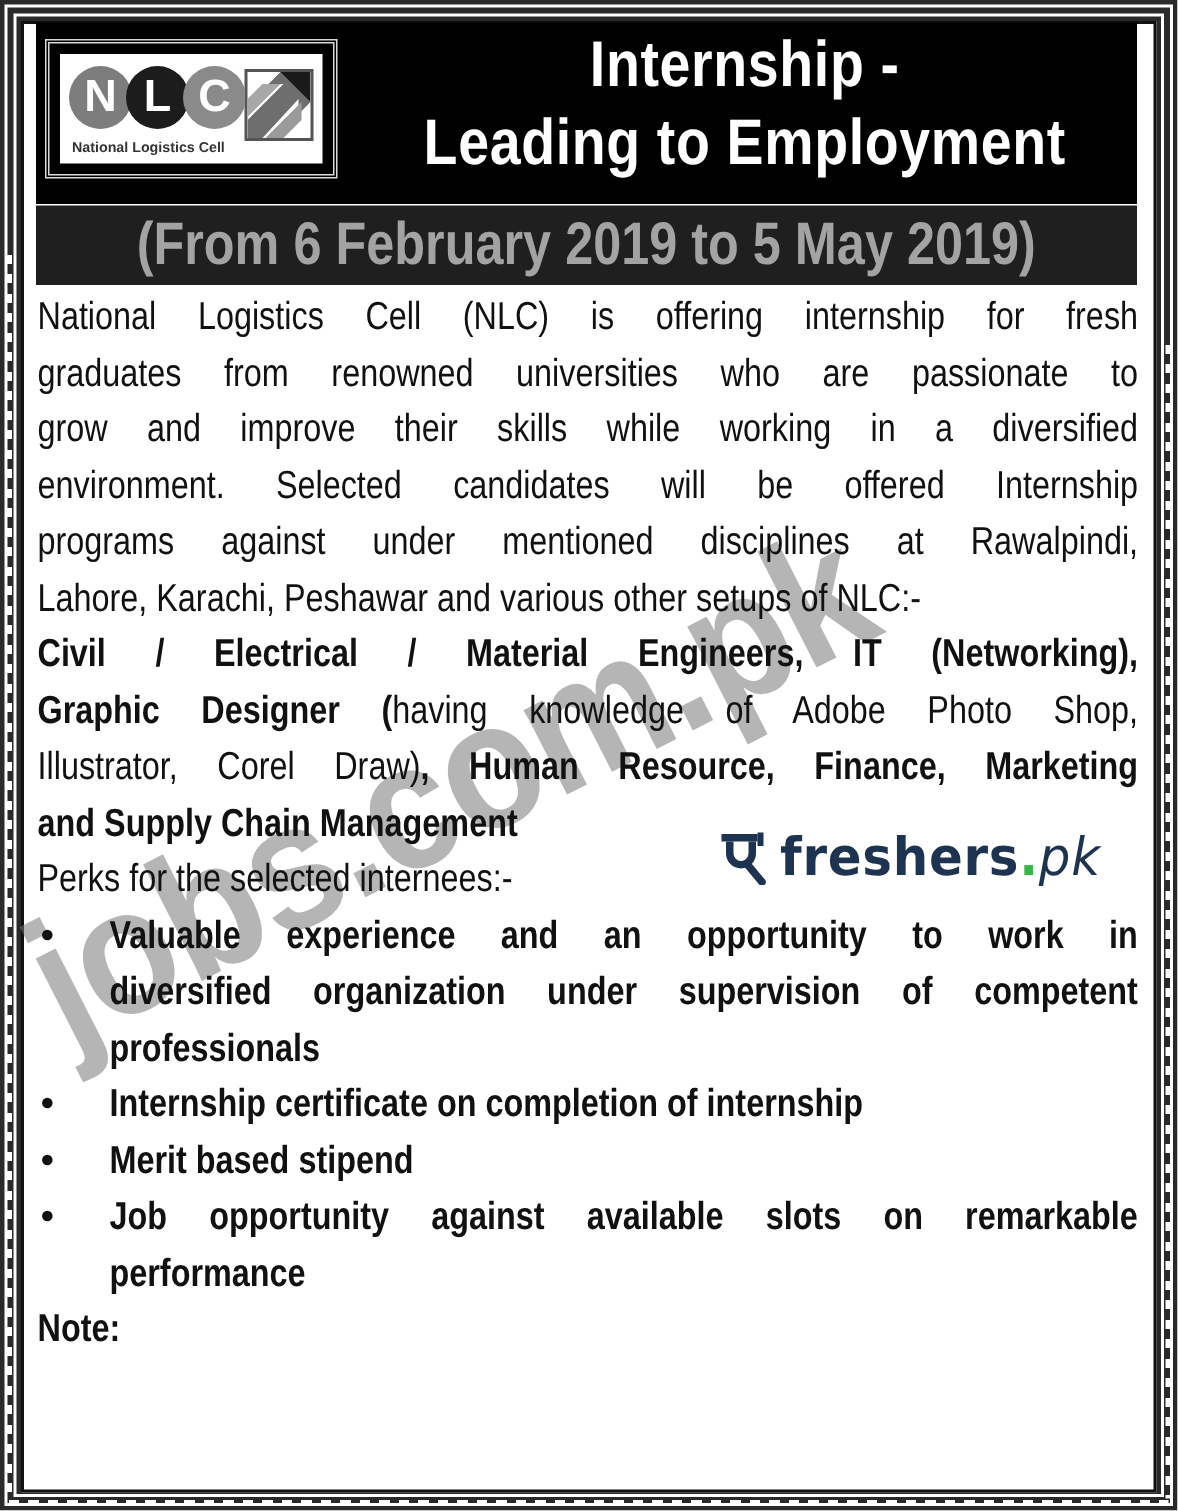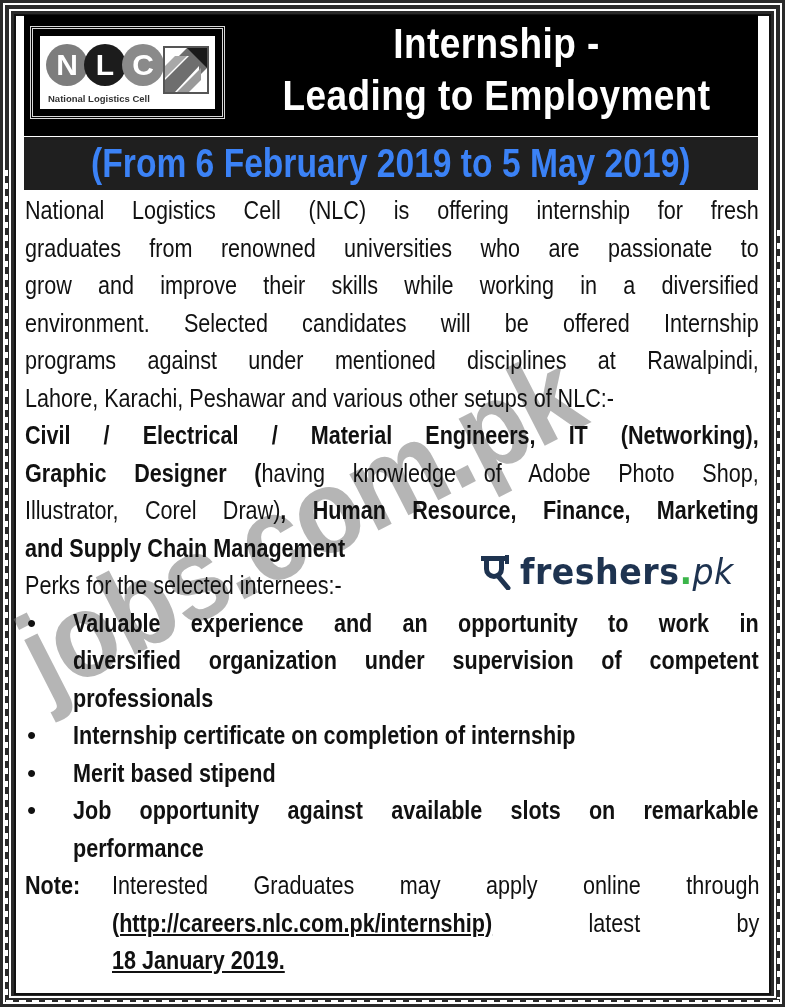--- a/index.html
+++ b/index.html
@@ -33,21 +33,21 @@
   .c2 { left:38px; background:#1c1c1c; }
   .c3 { left:76px; background:#8a8a8a; }
   .logo-tag { position:absolute; left:8px; bottom:5px; font-size:9.5px; font-weight:bold; color:#333;text-align:center; }
   .logo-arrow { position:absolute; right:6px; top:10px; width:46px; height:48px;
                 border:2px solid #555; box-sizing:border-box; overflow:hidden; background:#fff; }
 
   .title { position:absolute; left:215px; top:2px; width:515px; text-align:center;
            color:#fff; font-weight:bold; font-size:43px; line-height:52px; letter-spacing:0.5px;
            transform:scaleX(0.86); transform-origin:center top; }
   .dates { position:absolute; left:24px; top:137px; width:734px; height:53px; background:#1f1f1f;
-           color:#3b82f6; font-weight:bold; font-size:40px; line-height:53px; text-align:center; }
+           color:#a3a3a3; font-weight:bold; font-size:40px; line-height:53px; text-align:center; }
   .dates span { display:inline-block; transform:scaleX(0.84); white-space:nowrap; }
 
   
   .body { position:absolute; left:25px; top:192px; width:734px; font-size:26px; line-height:37.5px; }
   .line { display:block; white-space:nowrap; text-align:justify; text-align-last:justify;
           transform:scaleX(0.83); transform-origin:left top; width:884px; height:37.5px; }
   .line.nojust { text-align-last:left; }
   .b { font-weight:bold; }
   .bullet-row { position:relative; height:37.5px; }
   .bullet { position:absolute; left:2px; top:0; font-size:26px; }
@@ -162,25 +162,20 @@
         <div class="bullet-text">
           <span class="line">Job opportunity against available slots on remarkable</span>
           <span class="line nojust">performance</span>
         </div>
       </div>
     </div>
   </div>
 
   <div class="bullet-row" style="height:112.5px">
     <span class="note-label"><span style="display:inline-block;transform:scaleX(0.83);transform-origin:left">Note:</span></span>
-    <div class="note-text">
-      <span class="line">Interested Graduates may apply online through</span>
-      <span class="line"><b class="u">(http://careers.nlc.com.pk/internship)</b><span> latest by</span></span>
-      <span class="line nojust"><b class="u">18 January 2019.</b></span>
-    </div>
   </div>
 </div>
 
 <div class="wm-freshers">
   <svg class="icon" viewBox="0 0 32 36">
     <rect x="1" y="2" width="24" height="5" fill="#1e3350"></rect>
     <rect x="25" y="1" width="4" height="9" fill="#1e3350"></rect>
     <path d="M4 7 v8 a10 10 0 0 0 20 0 v-8 h-5 v8 a5 5 0 0 1 -10 0 v-8 z" fill="#1e3350"></path>
     <line x1="18" y1="22" x2="28" y2="34" stroke="#1e3350" stroke-width="5" stroke-linecap="round"></line>
   </svg>

